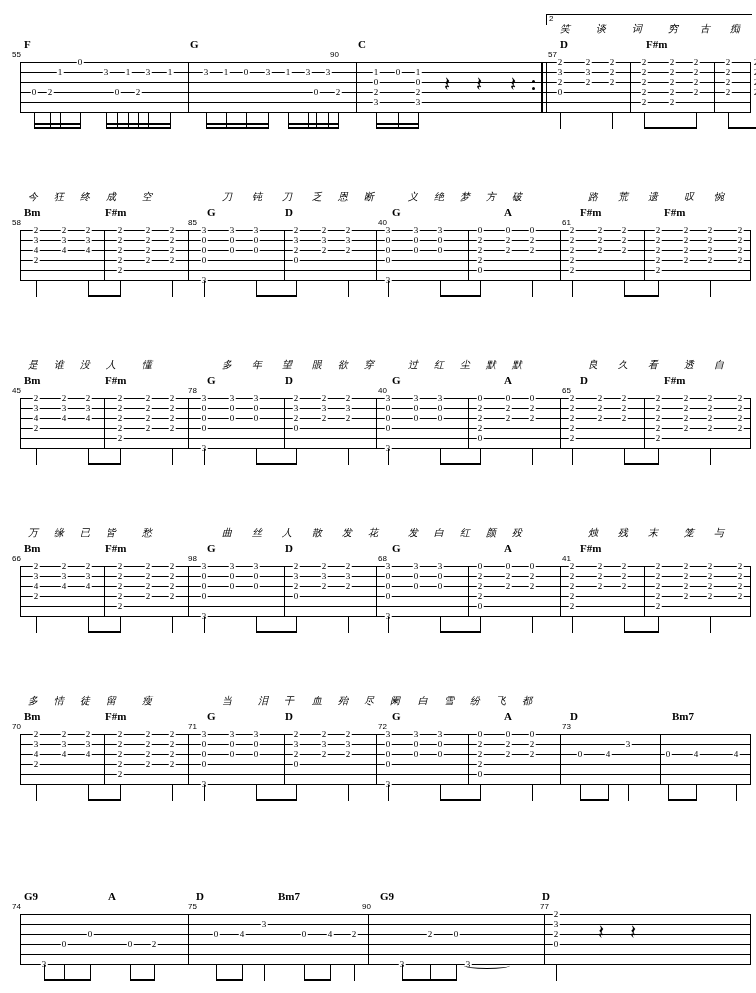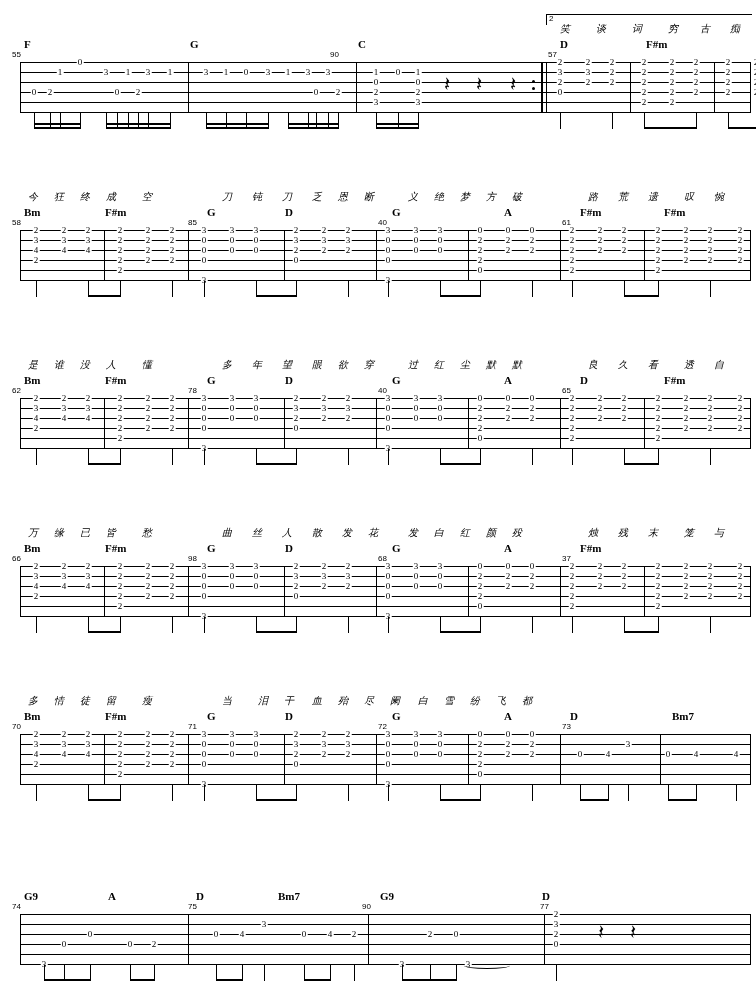--- a/index.html
+++ b/index.html
@@ -385,21 +385,21 @@
       <div class="beam" style="left:420px;top:14px;width:40px;"></div>
       <div class="stem" style="left:552px;"></div>
         <div class="stem" style="left:604px;"></div>
       <div class="stem" style="left:638px;"></div>
         <div class="stem" style="left:690px;"></div>
       <div class="beam" style="left:604px;top:14px;width:34px;"></div>
     </div>
   </div>
 
   <div class="sysrow" style="top:336px;height:150px;">
-    <div class="measnum" style="left:12px;top:50px;">62</div>
+    <div class="measnum" style="left:12px;top:50px;">45</div>
     <div class="measnum" style="left:188px;top:50px;">78</div>
     <div class="measnum" style="left:378px;top:50px;">40</div>
     <div class="measnum" style="left:562px;top:50px;">65</div>
 
     <div class="chord" style="left:24px;top:38px;">Bm</div>
     <div class="chord" style="left:105px;top:38px;">F#m</div>
     <div class="chord" style="left:207px;top:38px;">G</div>
     <div class="chord" style="left:285px;top:38px;">D</div>
     <div class="chord" style="left:392px;top:38px;">G</div>
     <div class="chord" style="left:504px;top:38px;">A</div>
@@ -569,21 +569,21 @@
       <div class="stem" style="left:638px;"></div>
         <div class="stem" style="left:690px;"></div>
       <div class="beam" style="left:604px;top:14px;width:34px;"></div>
     </div>
   </div>
 
   <div class="sysrow" style="top:504px;height:150px;">
     <div class="measnum" style="left:12px;top:50px;">66</div>
     <div class="measnum" style="left:188px;top:50px;">98</div>
     <div class="measnum" style="left:378px;top:50px;">68</div>
-    <div class="measnum" style="left:562px;top:50px;">37</div>
+    <div class="measnum" style="left:562px;top:50px;">41</div>
 
     <div class="chord" style="left:24px;top:38px;">Bm</div>
     <div class="chord" style="left:105px;top:38px;">F#m</div>
     <div class="chord" style="left:207px;top:38px;">G</div>
     <div class="chord" style="left:285px;top:38px;">D</div>
     <div class="chord" style="left:392px;top:38px;">G</div>
     <div class="chord" style="left:504px;top:38px;">A</div>
     <div class="chord" style="left:580px;top:38px;">F#m</div>
 
     <div class="lyric" style="left:28px;top:22px;">万</div>

